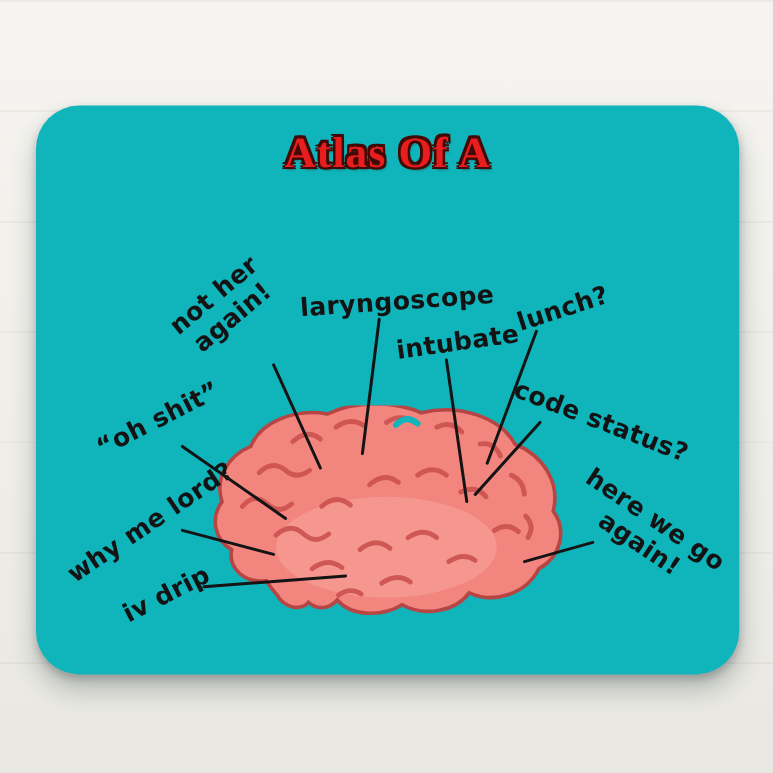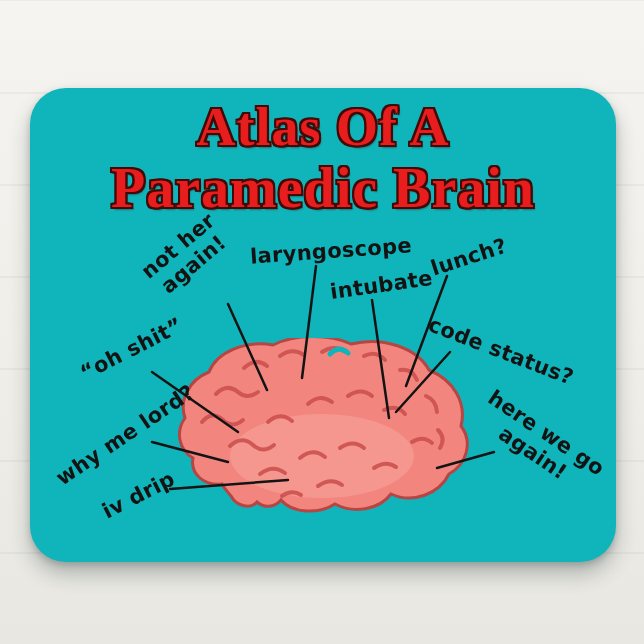--- a/index.html
+++ b/index.html
@@ -18,21 +18,21 @@
   }
   .title{
     position:absolute;left:0;right:0;top:8px;text-align:center;
     font-family:"Liberation Serif","DejaVu Serif",serif;font-weight:700;
     color:#e81e1e;
     text-shadow:
       -2px -2px 0 #420a06, 2px -2px 0 #420a06, -2px 2px 0 #420a06, 2px 2px 0 #420a06,
       0 -2px 0 #420a06, 0 2px 0 #420a06, -2px 0 0 #420a06, 2px 0 0 #420a06,
       2px 3px 2px rgba(40,0,0,.35);
   }
-  .title .l1{display:block;font-size:54px;line-height:62px;letter-spacing:1px;}
+  .title .l1{display:block;font-size:36px;line-height:62px;letter-spacing:1px;}
   .title .l2{display:block;font-size:56px;line-height:60px;letter-spacing:1px;}
   .brain{position:absolute;left:142px;top:250px;width:306px;height:182px;}
   .lines{position:absolute;left:0;top:0;width:586px;height:474px;pointer-events:none;}
   .lbl{
     position:absolute;color:#131313;font-weight:700;font-size:21px;line-height:1.12;
     white-space:pre-line;text-align:center;letter-spacing:.3px;
   }
   #lbl-0{left:112px;top:144px;transform:rotate(-40deg);}
   #lbl-1{left:220px;top:152px;transform:rotate(-4deg);}
   #lbl-2{left:300px;top:186px;transform:rotate(-8deg);}
@@ -44,21 +44,20 @@
   #lbl-8{left:70px;top:396px;transform:rotate(-27deg);}
 </style>
 </head>
 <body>
 
 <div class="scene">
   <div class="pad">
 
     <div class="title">
       <span class="l1">Atlas Of A</span>
-      <span class="l2">Paramedic Brain</span>
     </div>
 
     <svg class="brain" viewBox="0 0 306 182" aria-hidden="true">
       <path d="M 50,146 C 32,148 18,136 21,120 C 7,112 3,94 13,80 C 7,62 17,42 37,34
            C 45,14 73,2 101,7 C 123,-4 157,-4 179,6 C 211,-2 245,10 257,32
            C 281,42 295,64 289,88 C 301,104 295,126 277,136 C 267,156 241,166 219,156
            C 207,172 181,176 163,166 C 147,176 121,176 109,162 C 103,169 93,171 85,164
            C 79,171 65,169 59,158 C 55,153 52,150 50,146 Z" fill="#f2867f" stroke="#b64543" stroke-width="3"></path>
       <ellipse cx="150" cy="118" rx="92" ry="42" fill="#f7a89f" opacity="0.5"></ellipse>
       <g stroke="#c94e4b" stroke-width="4" fill="none" stroke-linecap="round" opacity="0.85">

